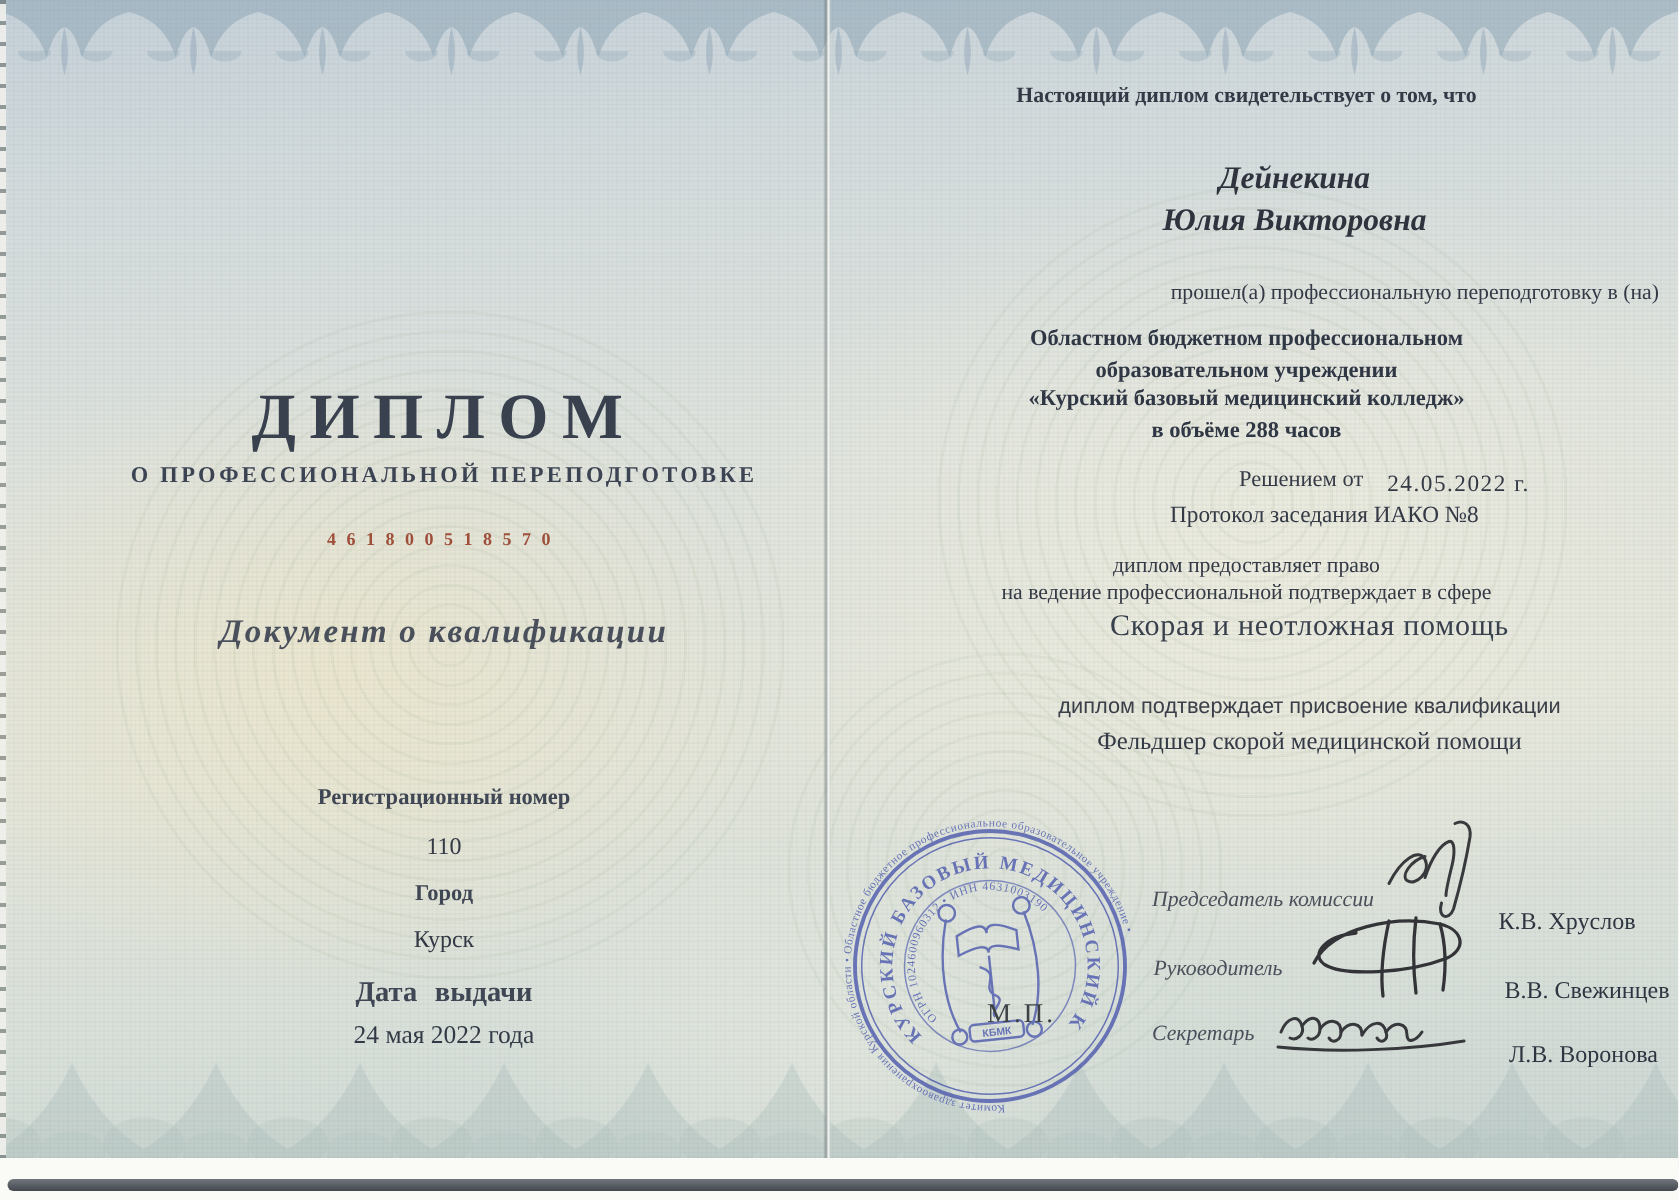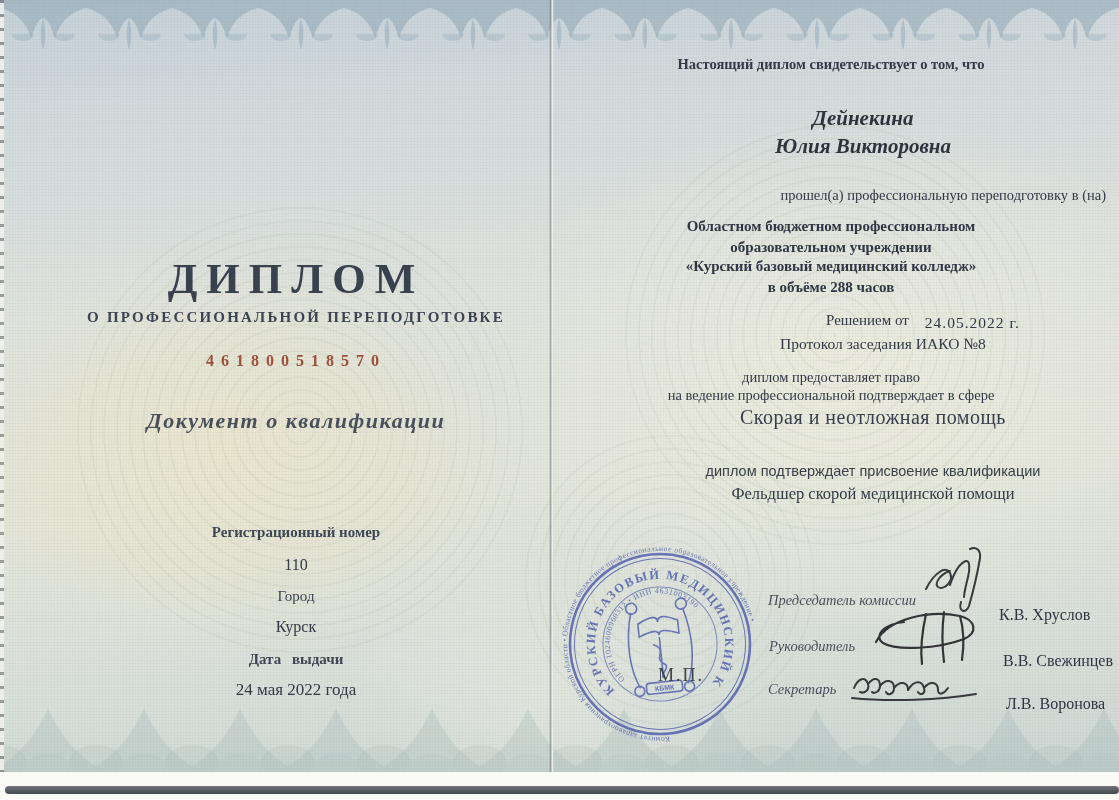--- a/index.html
+++ b/index.html
@@ -22,27 +22,27 @@
   #perforation{position:absolute;left:0;top:0;width:4px;height:778px;
       background:repeating-linear-gradient(to bottom,rgba(85,92,88,0.5) 0 3px,rgba(240,240,236,0.9) 3px 14px);}
   .border-art{position:absolute;left:0;pointer-events:none;}
   
   .ln{position:absolute;color:#333945;white-space:nowrap;}
   .ctr{text-align:center;white-space:normal;}
   
   .lp-col{left:46px;width:500px;}
   #lp-title{top:254px;font-size:43px;font-weight:700;letter-spacing:9px;color:#39404e;}
   #lp-sub{top:309px;font-size:15px;font-weight:700;letter-spacing:2.2px;color:#3c4352;}
-  #lp-num{top:352px;font-size:16px;letter-spacing:7px;font-weight:700;color:#9e4f3a;}
+  #lp-num{top:352px;font-size:12px;letter-spacing:7px;font-weight:700;color:#9e4f3a;}
   #lp-doctype{top:408px;font-size:22px;font-style:italic;font-weight:700;color:#4a505b;letter-spacing:1.5px;}
   #lp-reglabel{top:524px;font-size:15px;font-weight:700;color:#3f4654;}
   #lp-regval{top:556px;font-size:16px;}
-  #lp-citylabel{top:588px;font-size:15px;font-weight:400;color:#3f4654;}
+  #lp-citylabel{top:588px;font-size:15px;font-weight:700;color:#3f4654;}
   #lp-cityval{top:618px;font-size:16px;}
-  #lp-datelabel{top:651px;font-size:15px;font-weight:700;color:#3f4654;word-spacing:7px;}
+  #lp-datelabel{top:651px;font-size:19px;font-weight:700;color:#3f4654;word-spacing:7px;}
   #lp-dateval{top:680px;font-size:17px;}
   
   .rp-col{left:556px;width:550px;}
   #rp-intro{top:56px;font-size:14.5px;font-weight:600;}
   #rp-surname{top:106px;left:588px;font-size:21px;font-weight:700;font-style:italic;color:#2e333d;}
   #rp-given{top:134px;left:588px;font-size:21px;font-weight:700;font-style:italic;color:#2e333d;}
   #rp-completed{top:187px;font-size:14.5px;text-align:right;}
   #rp-inst1{top:218px;font-size:15px;font-weight:600;color:#2f3644;}
   #rp-inst2{top:239px;font-size:15px;font-weight:600;color:#2f3644;}
   #rp-inst3{top:258px;font-size:15px;font-weight:600;color:#2f3644;}

